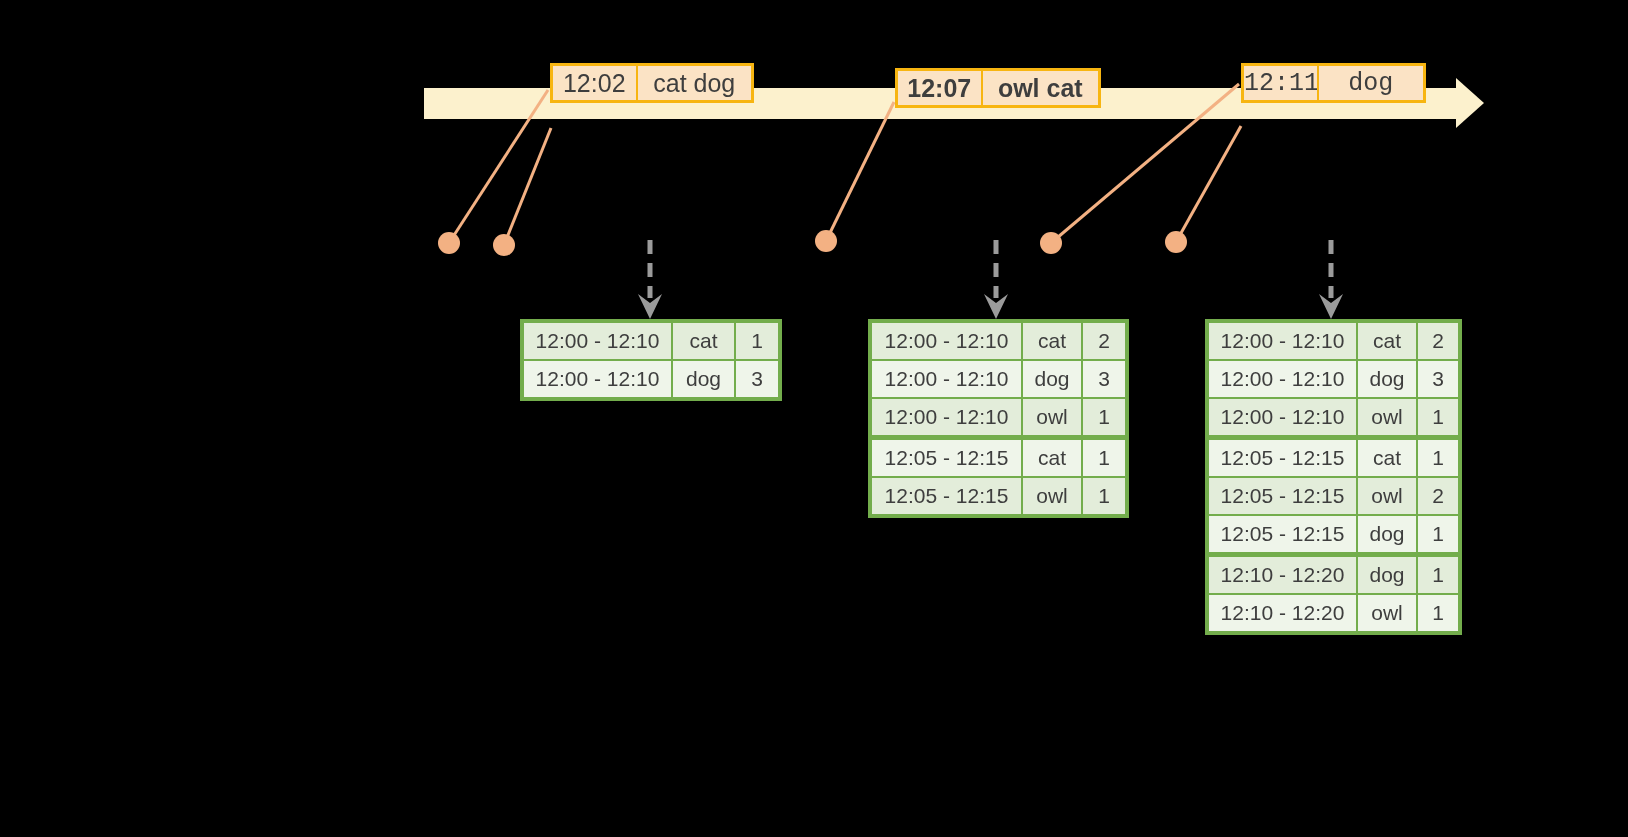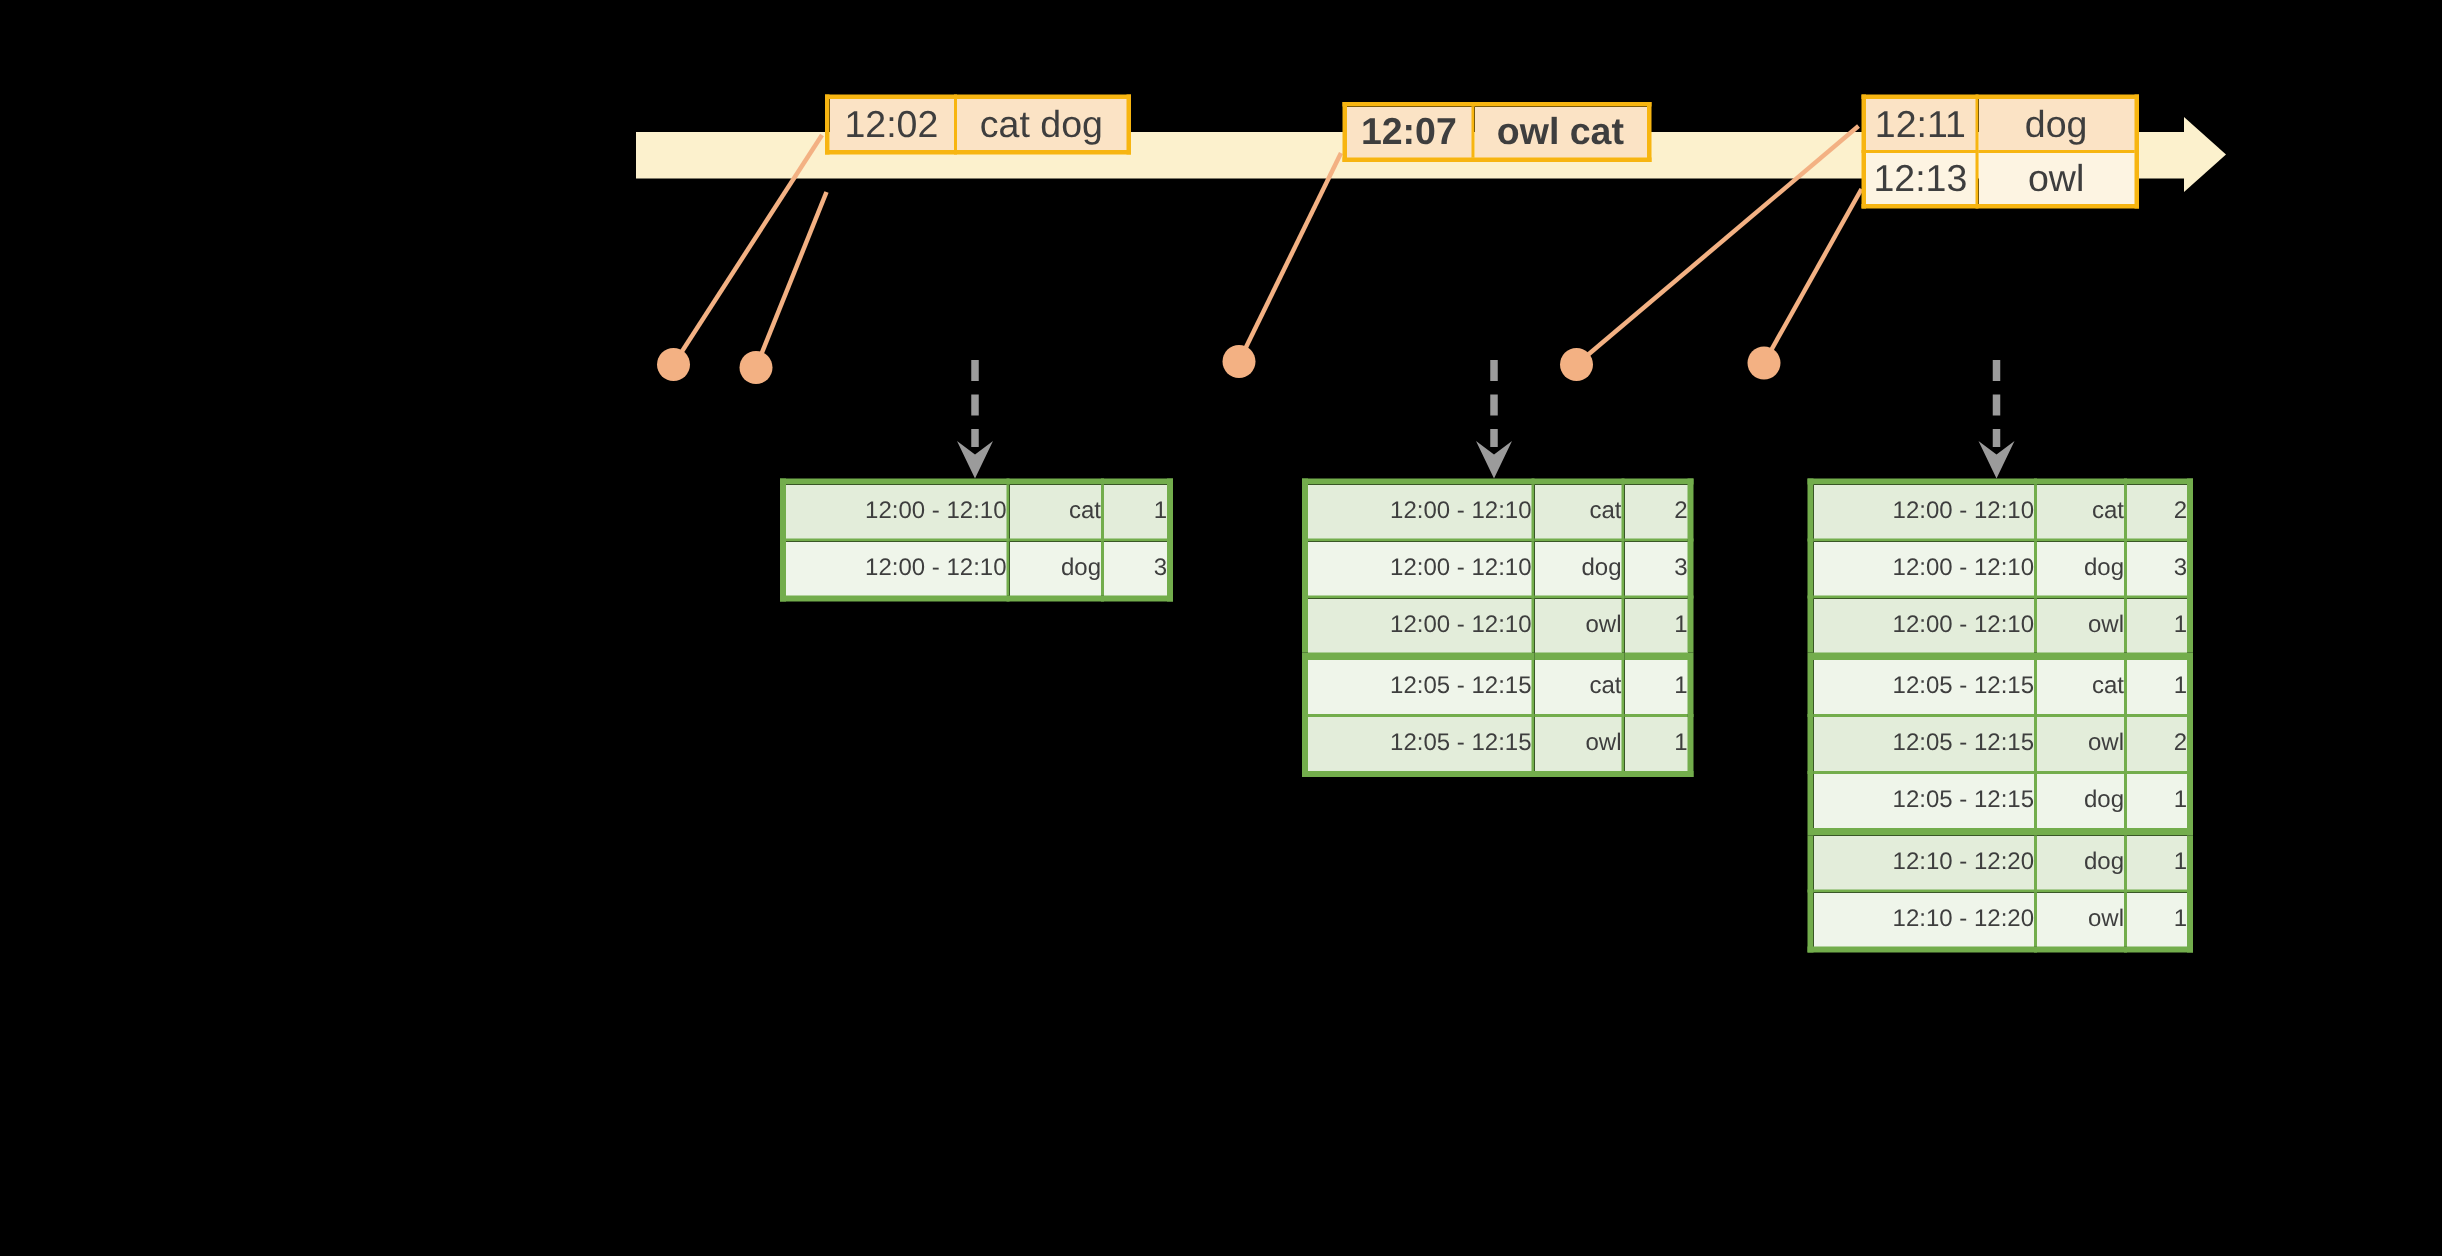--- a/index.html
+++ b/index.html
@@ -25,27 +25,27 @@
   .evt{border:3px solid var(--gold-border,#F7B511);}
   .evt td{
     border:2px solid var(--gold-border,#F7B511);height:34px;padding:0;
     text-align:center;vertical-align:middle;
     font-size:25px;color:var(--text,#3E3E3E);
   }
   .evt tr:nth-child(odd) td{background:var(--event-row-dark,#FBE3C5);}
   .evt tr:nth-child(even) td{background:var(--event-row-light,#FDF4E2);}
   .evt-1{left:522px;top:63px;width:201px;}
   .evt-2{left:867px;top:68px;width:203px;font-weight:bold;}
-  .evt-3{left:1213px;top:63px;width:182px;}
+  .evt-3{left:1213px;top:63px;width:182px;font-family:Liberation Mono, monospace;}
   
   .res{border:4px solid var(--green-border,#73AD4C);}
   .res td{
     border:2px solid var(--green-border,#73AD4C);height:36px;padding:0;
-    text-align:right;vertical-align:middle;
-    font-size:16px;color:var(--text,#3E3E3E);
+    text-align:center;vertical-align:middle;
+    font-size:21px;color:var(--text,#3E3E3E);
   }
   .res tr:nth-child(odd) td{background:var(--result-row-dark,#E3EDDA);}
   .res tr:nth-child(even) td{background:var(--result-row-light,#EFF5EA);}
   .res tr.group-start td{border-top-width:5px;}
   .res-1{left:492px;top:319px;width:258px;}
   .res-2{left:840px;top:319px;width:257px;}
   .res-3{left:1177px;top:319px;width:253px;}
 </style>
 </head>
 <body>
@@ -109,24 +109,20 @@
   <table class="evt evt-3">
     <colgroup>
         <col style="width:75px">
         <col style="width:107px">
       </colgroup>
     <tbody>
         <tr>
           <td>12:11</td>
           <td>dog</td>
         </tr>
-        <tr>
-          <td>12:13</td>
-          <td>owl</td>
-        </tr>
       </tbody>
   </table>
 
   <table class="res res-1">
     <colgroup>
         <col style="width:150px">
         <col style="width:63px">
         <col style="width:45px">
       </colgroup>
     <tbody>

